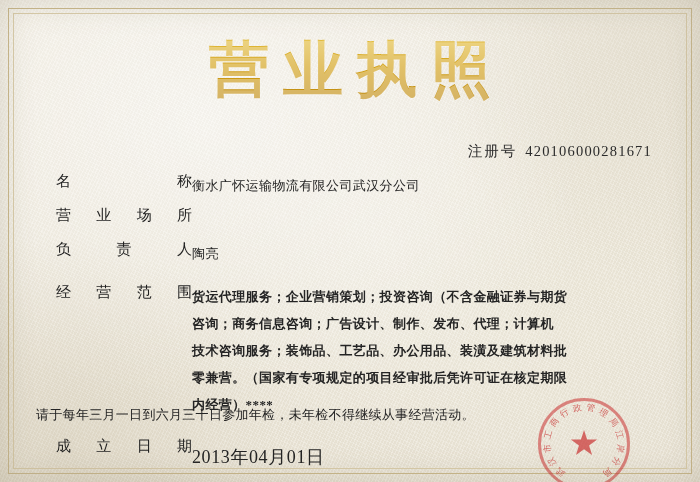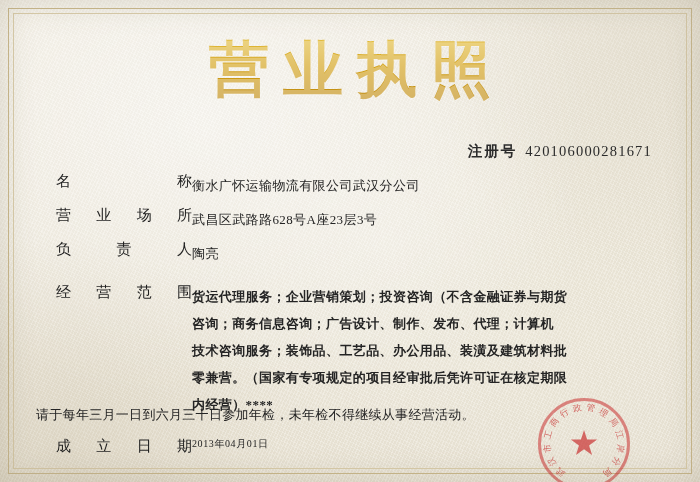--- a/index.html
+++ b/index.html
@@ -90,21 +90,21 @@
   .reg-row {
     position: absolute;
     top: 142px;
     right: 48px;
     font-size: 14.5px;
     color: #2b2b2b;
     letter-spacing: 0.5px;
     white-space: nowrap;
   }
   .reg-label {
-    font-weight: bold;
+    font-weight: normal;
     letter-spacing: 2px;
   }
   .reg-value {
     margin-left: 4px;
     letter-spacing: 1.2px;
     font-family: "Liberation Serif", serif;
   }
 
   .field {
     position: absolute;
@@ -161,23 +161,24 @@
   }
   .footer-label {
     width: 136px;
     flex: 0 0 136px;
     font-size: 15px;
     color: #1f1f1f;
     display: flex;
     justify-content: space-between;
   }
   .footer-date {
-    font-size: 10px;
+    font-size: 18px;
     color: #242424;
     letter-spacing: 0.6px;
+    margin-top: 8px;
   }
   .footer-cn-date {
     position: absolute;
     left: 440px;
     top: 437px;
     font-size: 14px;
     color: #242424;
     letter-spacing: 2px;
     white-space: nowrap;
     margin-top: 44px;
@@ -253,21 +254,20 @@
       <div class="field-value">衡水广怀运输物流有限公司武汉分公司</div>
     </div>
 
     <div class="field" id="f-address">
       <div class="field-label">
         <span>营</span>
         <span>业</span>
         <span>场</span>
         <span>所</span>
       </div>
-      <div class="field-value">武昌区武路路628号A座23层3号</div>
     </div>
 
     <div class="field" id="f-legal">
       <div class="field-label">
         <span>负</span>
         <span>责</span>
         <span>人</span>
       </div>
       <div class="field-value">陶亮</div>
     </div>

